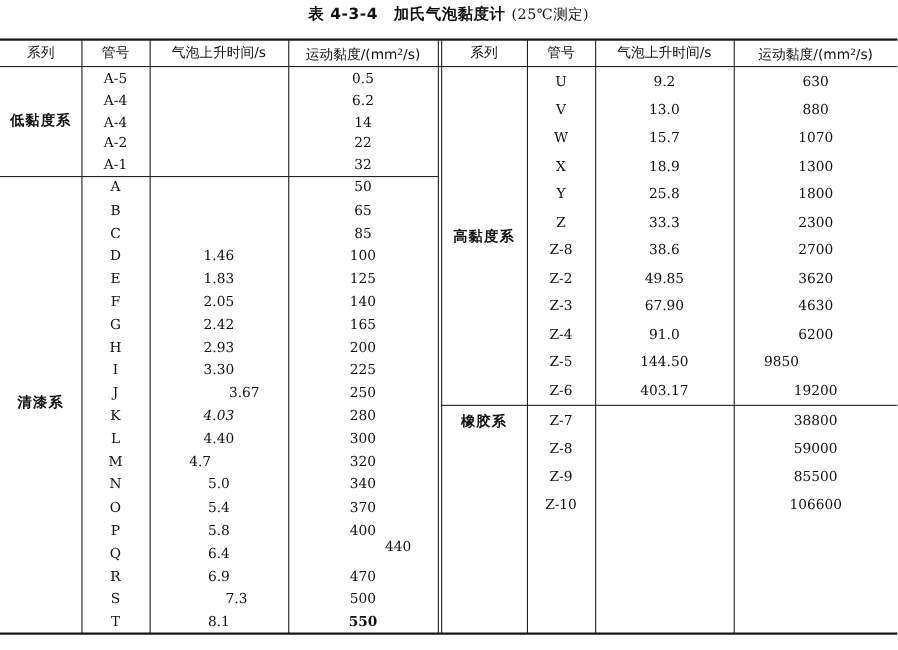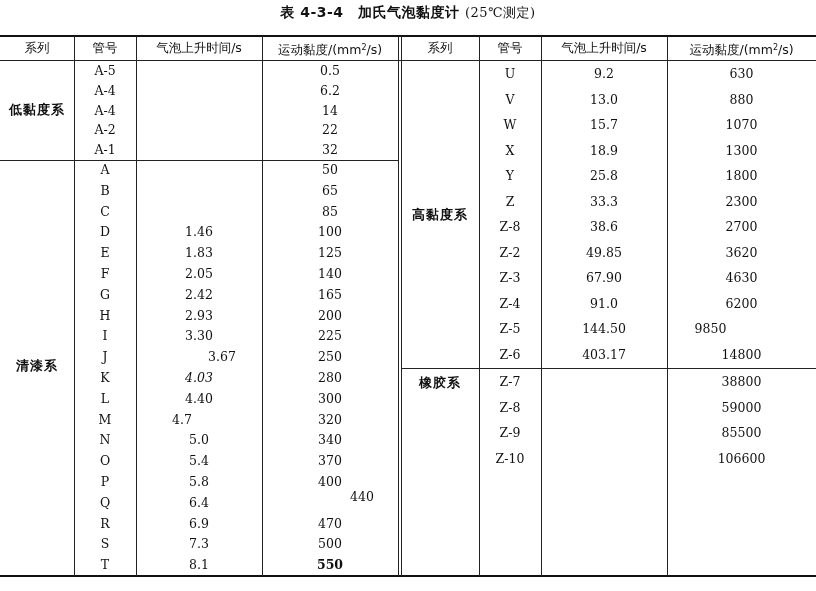--- a/index.html
+++ b/index.html
@@ -124,21 +124,21 @@
     <div class="cell" style="left: 74px; width: 62px; top: 471px; height: 21px; line-height: 21px;">P</div>
     <div class="cell" style="left: 136px; width: 126px; top: 471px; height: 21px; line-height: 21px;">5.8</div>
     <div class="cell" style="left: 262px; width: 136px; top: 471px; height: 21px; line-height: 21px;">400</div>
     <div class="cell" style="left: 74px; width: 62px; top: 492px; height: 21px; line-height: 21px;">Q</div>
     <div class="cell" style="left: 136px; width: 126px; top: 492px; height: 21px; line-height: 21px;">6.4</div>
     <div class="cell" style="left: 262px; width: 136px; top: 486px; height: 21px; line-height: 21px; padding-left: 32px;">440</div>
     <div class="cell" style="left: 74px; width: 62px; top: 513px; height: 21px; line-height: 21px;">R</div>
     <div class="cell" style="left: 136px; width: 126px; top: 513px; height: 21px; line-height: 21px;">6.9</div>
     <div class="cell" style="left: 262px; width: 136px; top: 513px; height: 21px; line-height: 21px;">470</div>
     <div class="cell" style="left: 74px; width: 62px; top: 533px; height: 21px; line-height: 21px;">S</div>
-    <div class="cell" style="left: 136px; width: 126px; top: 533px; height: 21px; line-height: 21px;">7.3</div>
+    <div class="cell" style="left: 152px; width: 126px; top: 533px; height: 21px; line-height: 21px;">7.3</div>
     <div class="cell" style="left: 262px; width: 136px; top: 533px; height: 21px; line-height: 21px;">500</div>
     <div class="cell" style="left: 74px; width: 62px; top: 554px; height: 21px; line-height: 21px;">T</div>
     <div class="cell" style="left: 136px; width: 126px; top: 554px; height: 21px; line-height: 21px;">8.1</div>
     <div class="cell" style="left: 262px; width: 136px; top: 554px; height: 21px; line-height: 21px; font-weight: bold;">550</div>
     <div class="cell" style="left: 479px; width: 62px; top: 61px; height: 25px; line-height: 25px;">U</div>
     <div class="cell" style="left: 541px; width: 126px; top: 61px; height: 25px; line-height: 25px;">9.2</div>
     <div class="cell" style="left: 667px; width: 149px; top: 61px; height: 25px; line-height: 25px;">630</div>
     <div class="cell" style="left: 479px; width: 62px; top: 87px; height: 25px; line-height: 25px;">V</div>
     <div class="cell" style="left: 541px; width: 126px; top: 87px; height: 25px; line-height: 25px;">13.0</div>
     <div class="cell" style="left: 667px; width: 149px; top: 87px; height: 25px; line-height: 25px;">880</div>
@@ -164,21 +164,21 @@
     <div class="cell" style="left: 541px; width: 126px; top: 265px; height: 25px; line-height: 25px;">67.90</div>
     <div class="cell" style="left: 667px; width: 149px; top: 265px; height: 25px; line-height: 25px;">4630</div>
     <div class="cell" style="left: 479px; width: 62px; top: 291px; height: 25px; line-height: 25px;">Z-4</div>
     <div class="cell" style="left: 541px; width: 126px; top: 291px; height: 25px; line-height: 25px;">91.0</div>
     <div class="cell" style="left: 667px; width: 149px; top: 291px; height: 25px; line-height: 25px;">6200</div>
     <div class="cell" style="left: 479px; width: 62px; top: 316px; height: 25px; line-height: 25px;">Z-5</div>
     <div class="cell" style="left: 541px; width: 126px; top: 316px; height: 25px; line-height: 25px;">144.50</div>
     <div class="cell" style="left: 636px; width: 149px; top: 316px; height: 25px; line-height: 25px;">9850</div>
     <div class="cell" style="left: 479px; width: 62px; top: 342px; height: 25px; line-height: 25px;">Z-6</div>
     <div class="cell" style="left: 541px; width: 126px; top: 342px; height: 25px; line-height: 25px;">403.17</div>
-    <div class="cell" style="left: 667px; width: 149px; top: 342px; height: 25px; line-height: 25px;">14800</div>
+    <div class="cell" style="left: 667px; width: 149px; top: 342px; height: 25px; line-height: 25px;">19200</div>
     <div class="cell" style="left: 479px; width: 62px; top: 369px; height: 25px; line-height: 25px;">Z-7</div>
     <div class="cell" style="left: 541px; width: 126px; top: 369px; height: 25px; line-height: 25px;"></div>
     <div class="cell" style="left: 667px; width: 149px; top: 369px; height: 25px; line-height: 25px;">38800</div>
     <div class="cell" style="left: 479px; width: 62px; top: 395px; height: 25px; line-height: 25px;">Z-8</div>
     <div class="cell" style="left: 541px; width: 126px; top: 395px; height: 25px; line-height: 25px;"></div>
     <div class="cell" style="left: 667px; width: 149px; top: 395px; height: 25px; line-height: 25px;">59000</div>
     <div class="cell" style="left: 479px; width: 62px; top: 420px; height: 25px; line-height: 25px;">Z-9</div>
     <div class="cell" style="left: 541px; width: 126px; top: 420px; height: 25px; line-height: 25px;"></div>
     <div class="cell" style="left: 667px; width: 149px; top: 420px; height: 25px; line-height: 25px;">85500</div>
     <div class="cell" style="left: 479px; width: 62px; top: 446px; height: 25px; line-height: 25px;">Z-10</div>

